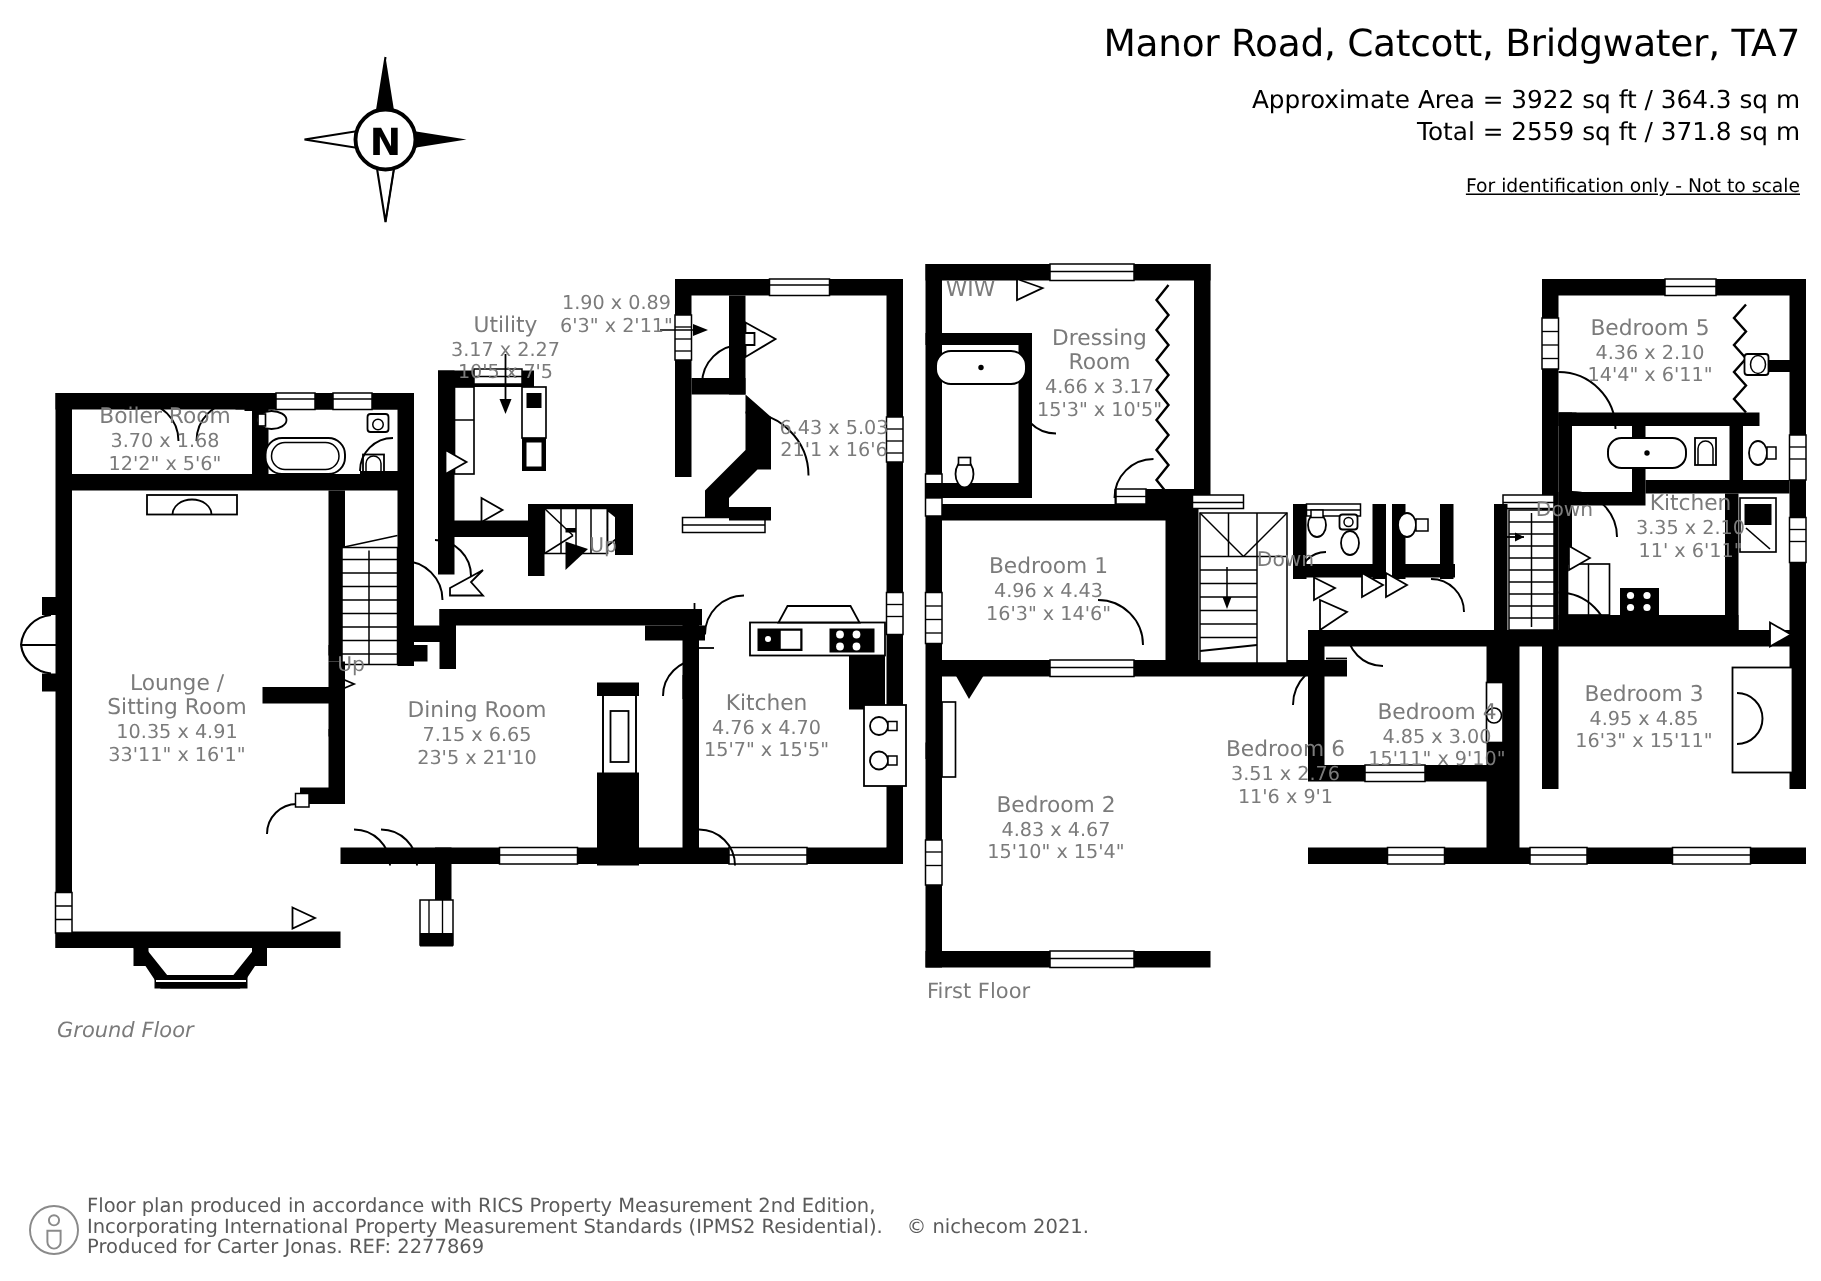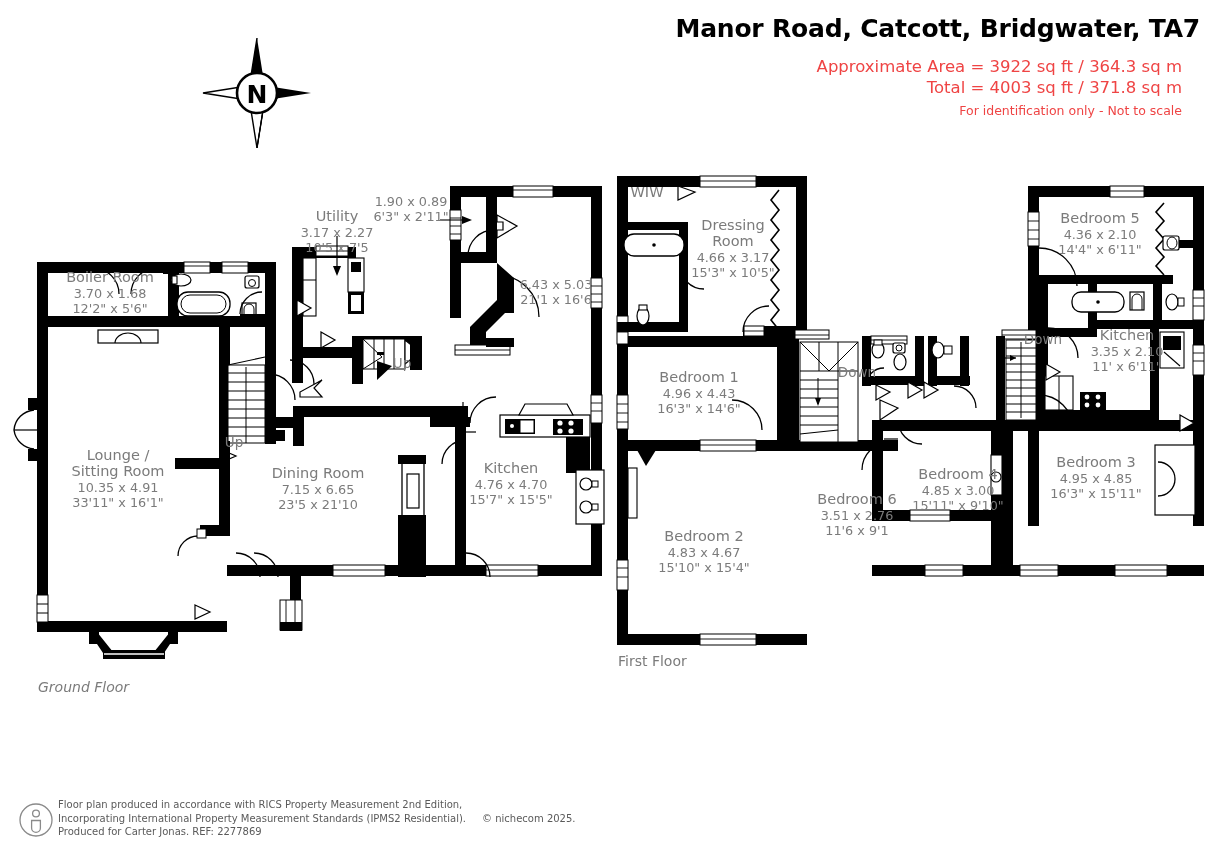--- a/index.html
+++ b/index.html
@@ -1,36 +1,36 @@
 <!DOCTYPE html>
 <html><head>
 <meta charset="utf-8">
 <style>
   html,body{margin:0;padding:0;background:#fff;}
   body{width:1214px;height:854px;position:relative;font-family:"DejaVu Sans","Liberation Sans",sans-serif;color:#000;overflow:hidden;}
   #plan{position:absolute;left:0;top:0;width:1214px;height:854px;}
   .hdr{position:absolute;text-align:right;}
-  #title{right:14px;top:14px;font-size:25px;font-weight:bold;letter-spacing:-0.2px;}
-  #areas{right:32px;top:56px;font-size:16.5px;line-height:21px;color:#ef4444;}
+  #title{right:14px;top:14px;font-size:25px;font-weight:normal;letter-spacing:-0.2px;}
+  #areas{right:14px;top:56px;font-size:16.5px;line-height:21px;color:#000000;}
   #areas div{white-space:nowrap;}
-  #notscale{font-size:12.5px;margin-top:2px;}
-  #footer{position:absolute;left:58px;top:798px;font-size:10px;line-height:13.5px;color:#5a5a5a;}
+  #notscale{font-size:12.5px;margin-top:15px;text-decoration:underline;}
+  #footer{position:absolute;left:58px;top:798px;font-size:13px;line-height:13.5px;color:#5a5a5a;}
   #footer .ln{white-space:nowrap;}
   #footer .cpy{margin-left:16px;}
   #logo{position:absolute;left:17px;top:800px;width:38px;height:40px;}
   .flr-lbl{position:absolute;font-size:14px;color:#7b7b7b;}
   svg text{font-family:"DejaVu Sans","Liberation Sans",sans-serif;}
 </style>
 </head>
 <body>
 
 <div class="hdr" id="title">Manor Road, Catcott, Bridgwater, TA7</div>
 <div class="hdr" id="areas">
   <div>Approximate Area = 3922 sq ft / 364.3 sq m</div>
-  <div>Total = 4003 sq ft / 371.8 sq m</div>
+  <div>Total = 2559 sq ft / 371.8 sq m</div>
   <div id="notscale">For identification only - Not to scale</div>
 </div>
 
 <svg id="plan" viewBox="0 0 1214 854">
   <g fill="#000" stroke="none">
 
   <g>
     <polygon points="257,38 264,82 257,100 250,82" fill="#000"></polygon>
     <polygon points="257,38 250,82 226,93 250,82" fill="#fff" stroke="#000" stroke-width="1.4"></polygon>
     <polygon points="257,148 250,104 257,90 264,104" fill="#fff" stroke="#000" stroke-width="1.4"></polygon>
@@ -570,15 +570,15 @@
 <div class="flr-lbl" style="left:38px;top:679px;font-style:italic;">Ground Floor</div>
 <div class="flr-lbl" style="left:618px;top:653px;text-align:right;">First Floor</div>
 
 <svg id="logo" viewBox="0 0 38 40">
   <circle cx="19" cy="20" r="16" fill="none" stroke="#8a8a8a" stroke-width="1.3"></circle>
   <circle cx="19" cy="13.5" r="3.4" fill="none" stroke="#8a8a8a" stroke-width="1.3"></circle>
   <path d="M14.6,20.5 h8.8 v7.5 a4.4,4.4 0 0,1 -8.8,0 z" fill="none" stroke="#8a8a8a" stroke-width="1.3"></path>
 </svg>
 <div id="footer">
   <div class="ln">Floor plan produced in accordance with RICS Property Measurement 2nd Edition,</div>
-  <div class="ln"><span>Incorporating International Property Measurement Standards (IPMS2 Residential).</span><span class="cpy">© nichecom 2025.</span></div>
+  <div class="ln"><span>Incorporating International Property Measurement Standards (IPMS2 Residential).</span><span class="cpy">© nichecom 2021.</span></div>
   <div class="ln">Produced for Carter Jonas.   REF: 2277869</div>
 </div>
 
 </body></html>

